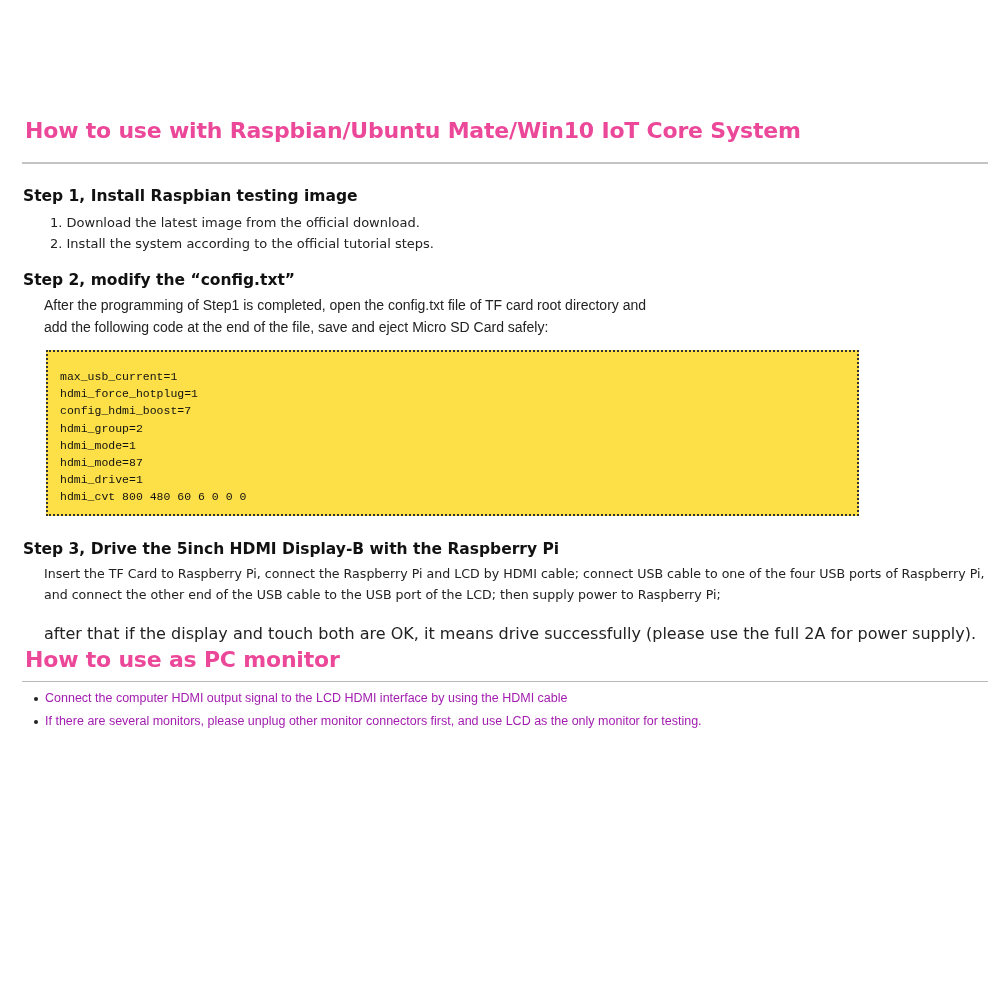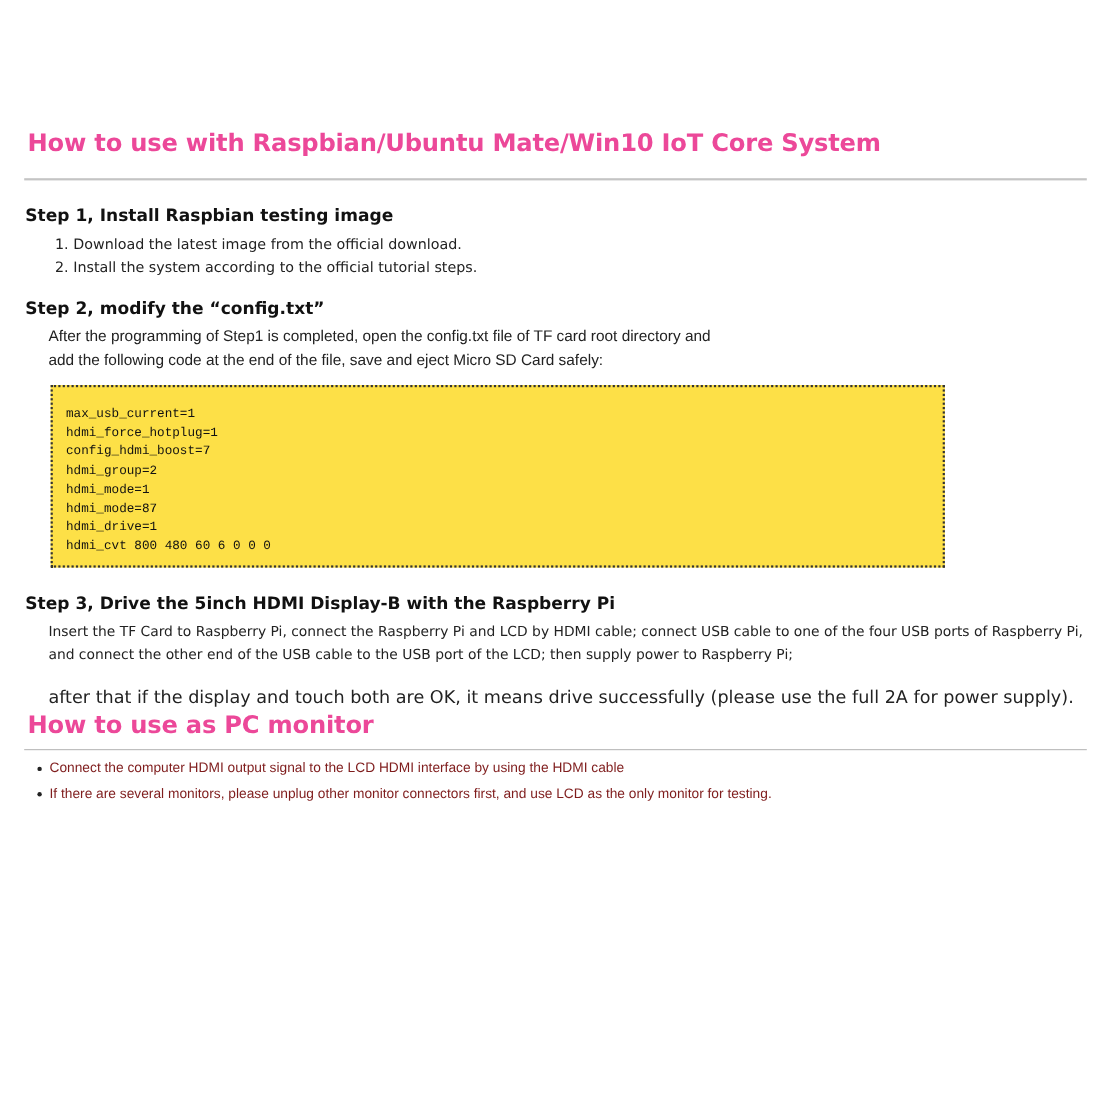--- a/index.html
+++ b/index.html
@@ -6,21 +6,21 @@
     body { width: 1001px; height: 1001px; position: relative; overflow: hidden; font-family: "DejaVu Sans", sans-serif; color: #1a1a1a; }
     .abs { position: absolute; }
     .h1 { color: #ec4899; font-weight: bold; font-size: 22px; letter-spacing: -0.2px; white-space: nowrap; font-family: "DejaVu Sans", sans-serif; }
     .rule { background: #c4c4c4; height: 2px; }
     .step-title { font-weight: bold; font-size: 15.5px; color: #111; white-space: nowrap; }
     .body-text { font-size: 13px; color: #222; white-space: nowrap; line-height: 22px; }
     .body-narrow { font-family: "Liberation Sans", sans-serif; font-size: 14px; color: #222; white-space: nowrap; line-height: 22px; }
     .code-box { border: 2px dotted #333; background: #fde047; box-sizing: border-box; }
     .code-line { font-family: "Liberation Mono", monospace; font-size: 11.5px; line-height: 17.2px; color: #111; white-space: pre; }
     .bullet-list { list-style: none; margin: 0; padding: 0; }
-    .bullet-item { font-family: "Liberation Sans", sans-serif; font-size: 12.5px; color: #7f1d1d; white-space: nowrap; line-height: 23px; position: relative; padding-left: 13px; }
+    .bullet-item { font-family: "Liberation Sans", sans-serif; font-size: 12.5px; color: #a21caf; white-space: nowrap; line-height: 23px; position: relative; padding-left: 13px; }
     .bullet-dot { position: absolute; left: 2px; top: 10px; width: 4px; height: 4px; border-radius: 50%; background: #222; }
   </style>
 </head>
 <body>
 
 <div class="abs h1" style="left:25px; top:118px;">How to use with Raspbian/Ubuntu Mate/Win10 IoT Core System</div>
 <div class="abs rule" style="left:22px; top:162px; width:966px;"></div>
 
 <div class="abs step-title" style="left:23px; top:187px;">Step 1, Install Raspbian testing image</div>
 <div class="abs body-text" style="left:50px; top:212px;text-align:right;">1. Download the latest image from the official download.</div>

